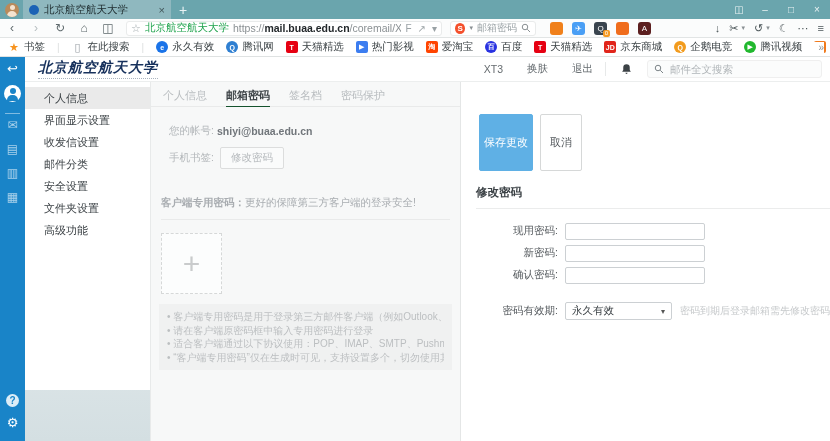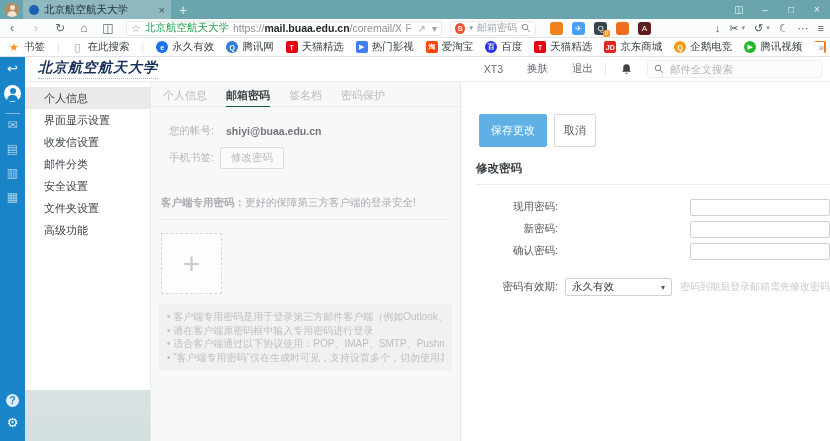--- a/index.html
+++ b/index.html
@@ -108,43 +108,43 @@
   .sidebar-pad { height:5px; }
 
   .content { position:absolute; left:125px; top:0; width:311px; height:359px; background:#f7f8f8;
              border-left:1px solid #e8eaea; border-right:1px solid #e4e6e6; overflow:hidden; }
   .ctabs { display:flex; gap:19px; padding:6px 0 0 12px; border-bottom:1px solid #e9eaea; height:25px; }
   .ctab { color:#b8bcbf; font-size:11px; padding-bottom:6px; }
   .ctab.active { color:#3c4246; font-weight:bold; border-bottom:1px solid #14532d; margin-bottom:-1px; }
   .crows { margin-top:10px; }
   .crow { height:27px; display:flex; align-items:center; font-size:10.5px; }
   .clabel { width:63px; text-align:right; color:#b3b7ba; flex:0 0 auto; }
-  .cval { margin-left:12px; color:#b3b7ba; }
+  .cval { margin-left:3px; color:#b3b7ba; }
   .cval.strong { color:#71767b; font-weight:bold; }
   .cbtn { margin-left:6px; border:1px solid #dcdddd; background:#fafbfb; color:#b6babd;
           font-size:10.5px; padding:3px 10px; border-radius:2px; font-family:inherit; }
   .csection { margin:25px 10px 0 10px; color:#a9adb1; font-size:10.5px; white-space:nowrap;
               border-bottom:1px solid #e9eaea; padding-bottom:9px; overflow:hidden; }
   .csection b { font-weight:bold; }
   .addbox { margin:13px 0 0 10px; width:61px; height:61px; border:1px dashed #d6d8d8; background:#fcfdfd;
             display:flex; align-items:center; justify-content:center; color:#c9cbcc; font-size:30px; }
   .notes { margin:10px 8px 0 8px; background:#f0f1f1; padding:6px 8px; }
   .note { color:#bcbfc1; font-size:10px; line-height:13.5px; white-space:nowrap; overflow:hidden; }
   .note::before { content:"• "; }
 
   .panel { position:absolute; left:436px; top:0; width:369px; height:359px; background:#fff; }
   .pbtns { display:flex; gap:7px; margin:32px 0 0 18px; }
   .btn-save { background:#5fb0e5; color:#fff; border:1px solid #5fb0e5; border-radius:2px;
-              font-size:11px; padding:4px 11px; font-family:inherit; }
+              font-size:11px; padding:4px 4px; font-family:inherit; }
   .btn-cancel { background:#fff; color:#555a5e; border:1px solid #d6d8d8; border-radius:2px;
-                font-size:11px; padding:8px 9px; font-family:inherit; }
+                font-size:11px; padding:20px 9px; font-family:inherit; }
   .pheading { margin:14px 0 0 15px; font-size:11.5px; font-weight:bold; color:#3c4246;
               border-bottom:1px solid #ebecec; padding-bottom:8px; margin-right:0; }
   .form { margin-top:11px; }
-  .frow { display:flex; align-items:center; height:22px; font-size:10.5px;justify-content:space-between; }
+  .frow { display:flex; align-items:center; height:22px; font-size:10.5px; }
   .flabel { width:97px; text-align:right; color:#565b5f; flex:0 0 auto; }
   .finput { margin-left:7px; width:140px; height:17px; border:1px solid #ccd0d3; border-radius:2px;
             background:#fff; font-family:inherit; font-size:10.5px; padding:0 4px; }
   .fselect { margin-left:7px; width:140px; height:18px; border:1px solid #ccd0d3; border-radius:2px;
              background:#fff; display:flex; align-items:center; padding:0 6px; color:#3c4246; }
   .fselect .sel-caret { margin-left:auto; font-size:8px; color:#555; }
   .fhint { margin-left:8px; color:#c6c9cb; font-size:10px; white-space:nowrap; }
   .vrow { height:26px; margin-top:12px; }
 </style>
 </head>

